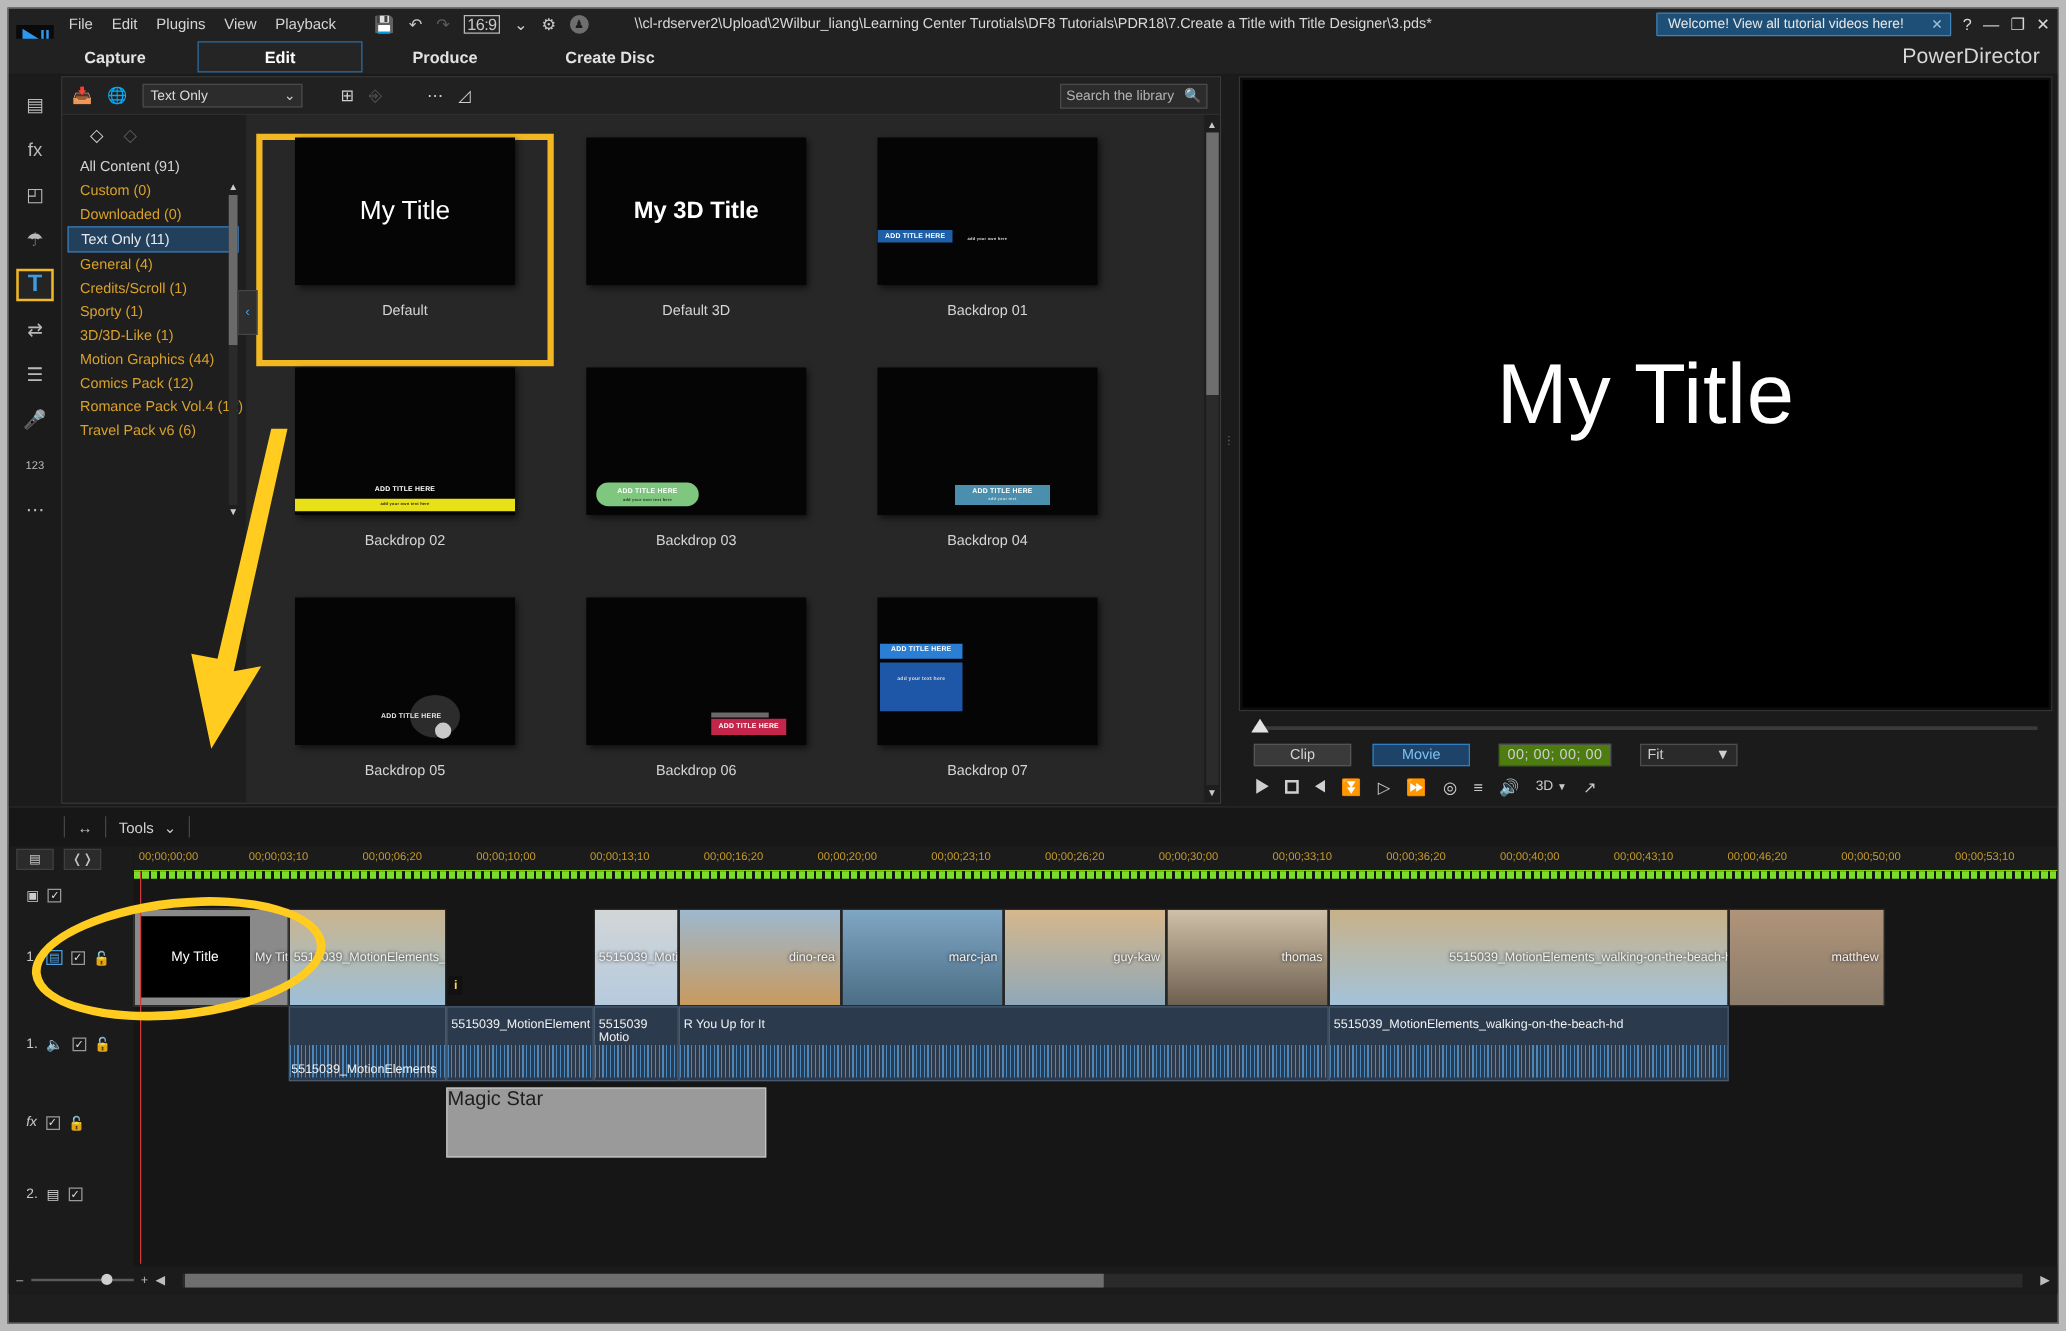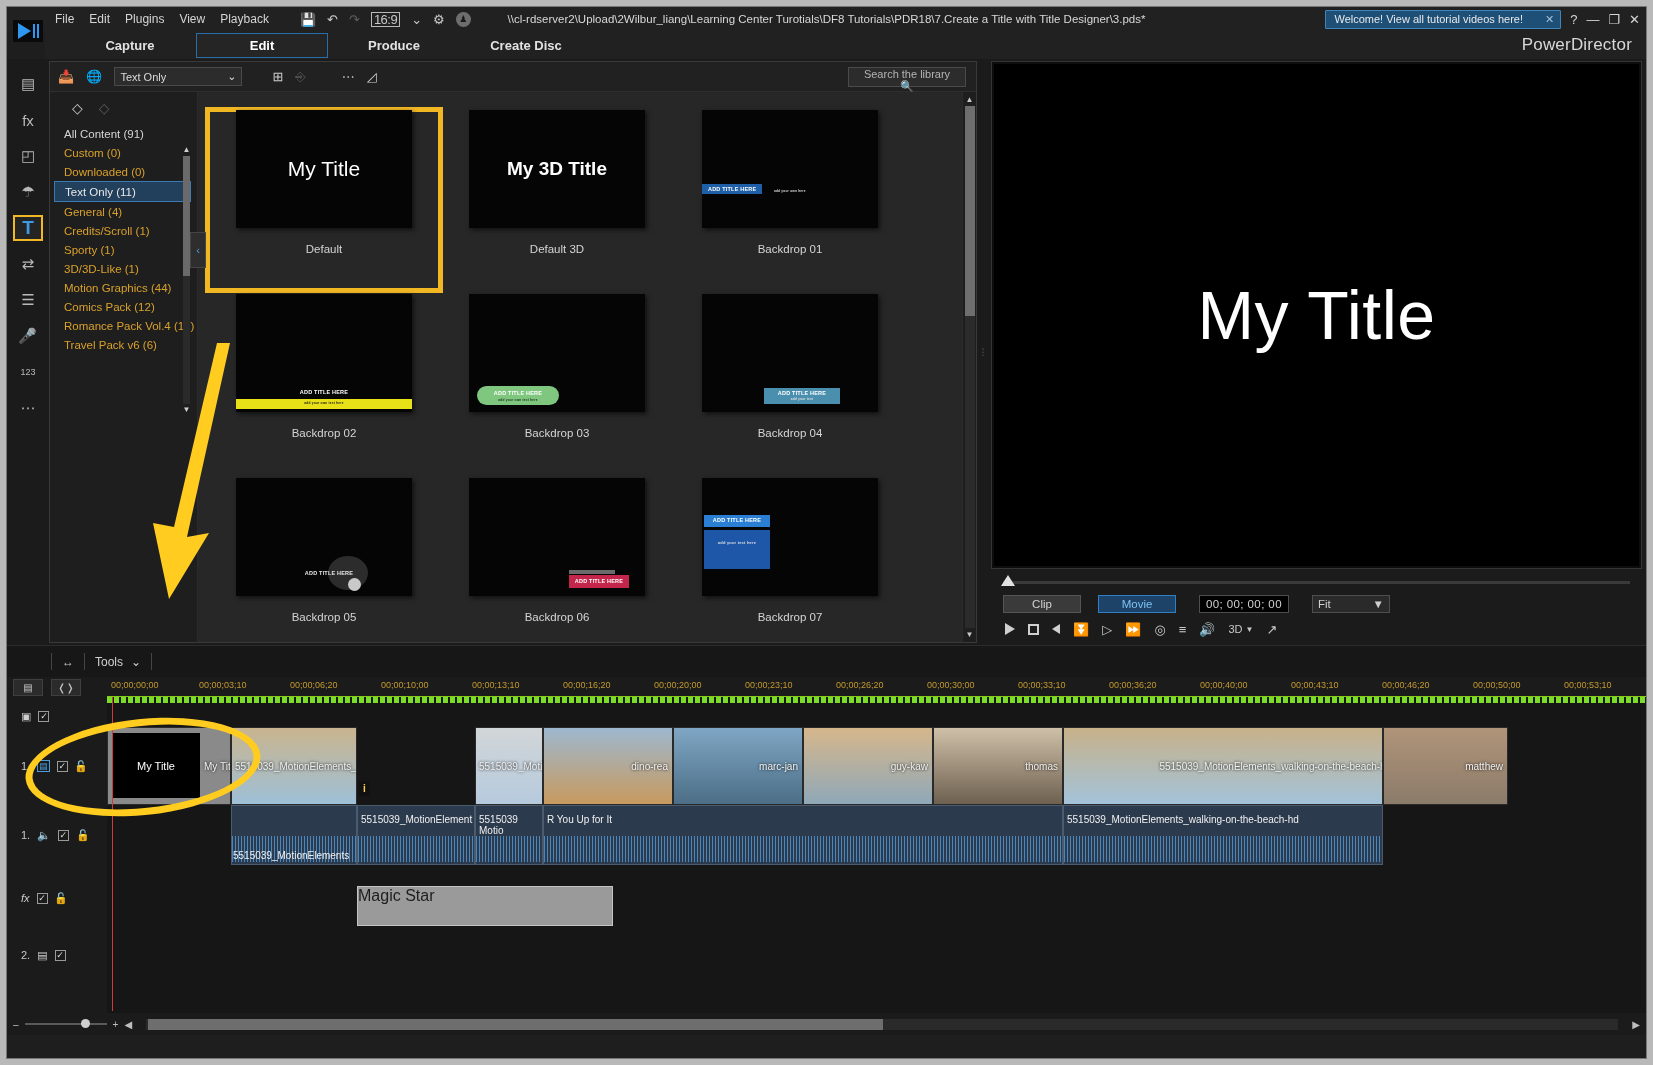--- a/index.html
+++ b/index.html
@@ -67,21 +67,21 @@
     background: #1d4f77; border: 1px solid #3f84bb; color: #e9e9e9;
     font-size: 11px; padding: 2px 6px 2px 8px; display: flex;
     align-items: center; gap: 22px; border-radius: 1px;
   }
   .welcome-pill .x { color: #9fc2dc; font-size: 11px; }
   .wbtn { color: #d6d6d6; font-size: 13px; }
 
   
   .modebar {
     position: relative; height: 28px; background: #212121;
-    display: flex; align-items: center; padding-left: 19px; margin-left: 38px;
+    display: flex; align-items: center; padding-left: 19px;
   }
   .modes { display: flex; align-items: center; }
   .mode {
     font-size: 13px; font-weight: bold; color: #e2e2e2;
     padding: 4px 0; width: 132px; text-align: center;
   }
   .mode.active {
     border: 1px solid #2a6ea8; background: #252525; color: #ffffff;
   }
   .brand {
@@ -120,21 +120,20 @@
   .lib-select {
     width: 128px; height: 19px; background: #2c2c2c; border: 1px solid #4a4a4a;
     color: #dcdcdc; font-size: 11px; display: flex; align-items: center;
     justify-content: space-between; padding: 0 5px;
   }
   .searchbox {
     width: 118px; height: 20px; background: #2c2c2c; border: 1px solid #4a4a4a;
     display: flex; align-items: center; justify-content: space-between;
     padding: 0 4px; color: #b4b4b4; font-size: 11px; margin-left: auto;
     margin-right: 2px;
-    flex-direction: column;
   }
   .lib-body { flex: 1; display: flex; min-height: 0; }
 
   
   .cats {
     width: 148px; background: #1e1e1e; padding: 6px 0 0 0;
     position: relative; border-right: 1px solid #2b2b2b;
   }
   .tagrow { display: flex; gap: 16px; padding: 2px 0 8px 22px; }
   .tagrow .tag { color: #cfcfcf; font-size: 14px; }
@@ -231,21 +230,21 @@
   .pv-bar1 {
     height: 22px; display: flex; align-items: center; gap: 17px; padding-left: 12px;
   }
   .segbtn {
     height: 18px; min-width: 78px; background: #3a3a3a; border: 1px solid #555;
     color: #d4d4d4; font-size: 11.5px; display: flex; align-items: center;
     justify-content: center;
   }
   .segbtn.on { background: #1d4468; border-color: #2e7fc4; color: #7fc0f2; }
   .tcode {
-    height: 18px; background: #000000; border: 1px solid #4e4e4e; color: #cfcfcf;
+    height: 18px; background: #4d7c0f; border: 1px solid #4e4e4e; color: #cfcfcf;
     font-size: 11.5px; display: flex; align-items: center; padding: 0 6px;
     margin-left: 6px; letter-spacing: .4px;
   }
   .fitsel {
     height: 18px; width: 78px; background: #2a2a2a; border: 1px solid #4e4e4e;
     color: #cfcfcf; font-size: 11.5px; display: flex; align-items: center;
     justify-content: space-between; padding: 0 5px; margin-left: 6px;
   }
   .pv-bar2 {
     height: 28px; display: flex; align-items: center; gap: 13px; padding-left: 14px;
@@ -736,21 +735,21 @@
       </div>
     </div>
 
     <div class="trk" style="top:190px;height:62px;">
       <div class="trk-head">
         <span class="tkicon" style="font-style:italic">fx</span>
         <span class="chk">✓</span>
         <span class="tkicon">🔓</span>
       </div>
       <div class="trk-body">
-        <div class="fxclip" style="left:250px;width:256px;margin-top:16px;">
+        <div class="fxclip" style="left:250px;width:256px;">
           <div class="lbl">Magic Star</div>
         </div>
       </div>
     </div>
 
     <div class="trk" style="top:258px;height:40px;">
       <div class="trk-head">
         <span>2.</span>
         <span class="tkicon">▤</span>
         <span class="chk">✓</span>

